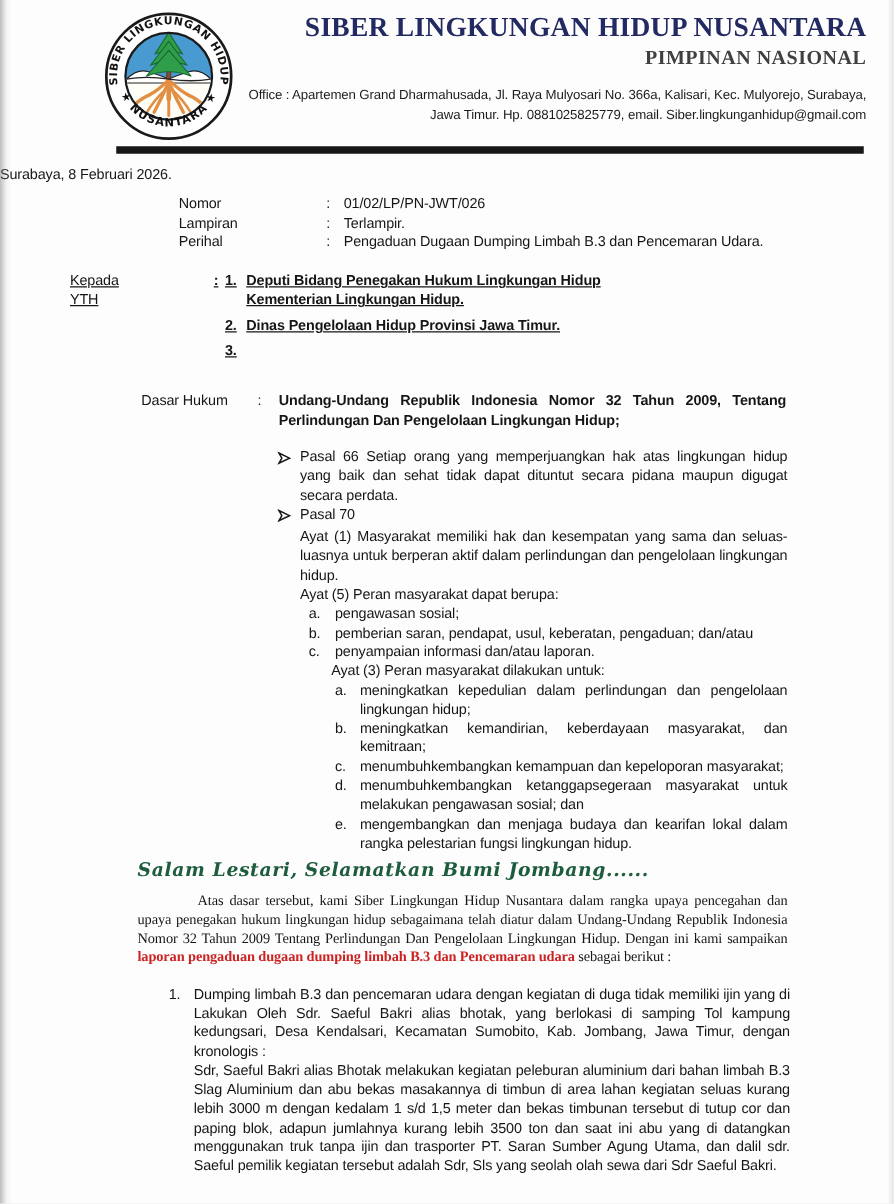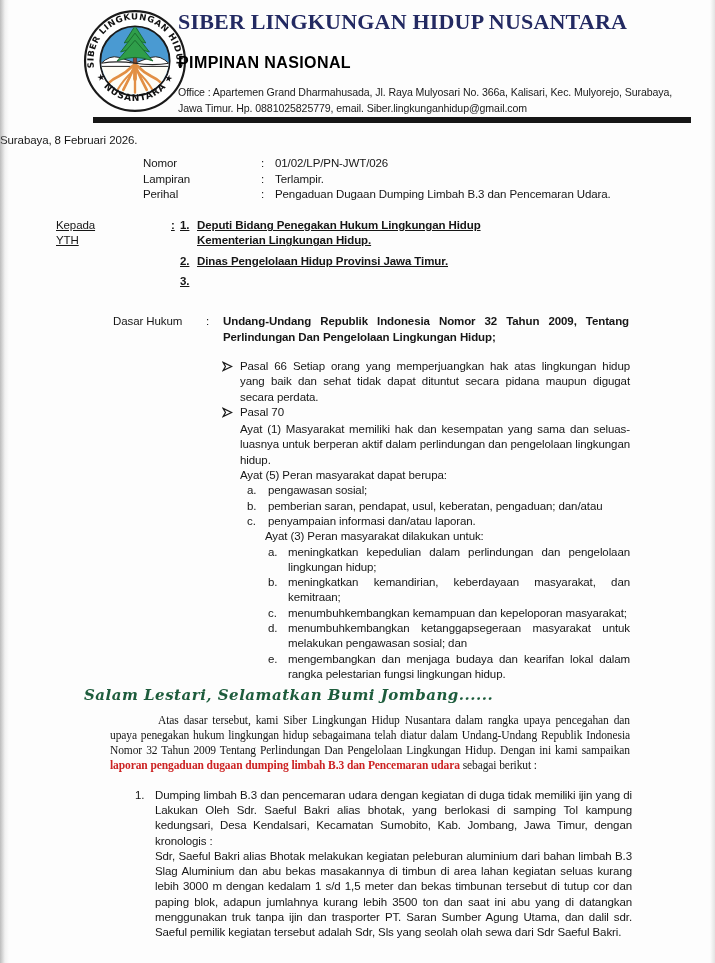--- a/index.html
+++ b/index.html
@@ -21,28 +21,28 @@
   .page::after{
     content:"";position:absolute;right:0;top:0;bottom:0;width:5px;z-index:5;
     background:linear-gradient(to left, rgba(150,150,150,.25), rgba(255,255,255,0));
     pointer-events:none;
   }
 
   
   .letterhead{position:relative;height:112px;}
   .logo{position:absolute;left:79px;top:7px;width:112px;height:108px;}
   .ring-text{font-family:"DejaVu Sans", sans-serif;font-weight:bold;fill:#111;}
-  .head-text{position:absolute;left:178px;right:22px;top:10px;text-align:left;}
+  .head-text{position:absolute;left:178px;right:22px;top:10px;text-align:right;}
   .org-name{
     font-family:"Liberation Serif", serif;font-weight:bold;
     font-size:22px;line-height:1.1;color:#232a62;letter-spacing:.2px;
   }
   .division{
-    font-family:Liberation Sans, sans-serif;font-weight:bold;
-    font-size:16px;margin-top:20px;color:#000000;letter-spacing:.4px;
+    font-family:Liberation Serif, serif;font-weight:bold;
+    font-size:16px;margin-top:4px;color:#404040;letter-spacing:.4px;
   }
   .office-address{margin-top:13px;font-size:10.6px;line-height:1.5;color:#1b1b1b;letter-spacing:-.1px;}
   .head-rule{margin:5px 0 0 93px;width:598px;height:6px;background:#171717;}
 
   
   .doc-body{font-size:11.5px;line-height:15.3px;letter-spacing:-.1px;}
   .date-line{margin:10px 85px 0 0;text-align:left;}
   .just{text-align:justify;}
 
   .meta-block{margin:8px 0 0 113px;}
@@ -67,21 +67,21 @@
   .bullet-cell{width:18px;flex:none;padding-top:2px;}
   .point-text{flex:1;}
   .sub-indent{margin-left:18px;}
   .letter-row{display:flex;margin-left:25px;}
   .letter-row .letter{width:21px;flex:none;}
   .ayat3-intro{margin-left:43px;}
   .letter-row.deep{margin-left:46px;}
   .letter-row.deep .letter{width:20px;}
 
   .slogan{
-    margin:6px 0 0 84px;
+    margin:6px 0 0 110px;
     font-family:"DejaVu Serif", serif;
     font-style:italic;font-weight:bold;
     font-size:15px;letter-spacing:.5px;
     color:#1d5c3c;
   }
 
   .opening-para{margin:9px 85px 0 110px;text-indent:48px;font-family:Liberation Serif, serif;}
   .highlight-red{color:#cc2222;font-weight:bold;}
 
   .item1{display:flex;margin:14px 0 0 135px;width:497px;}

